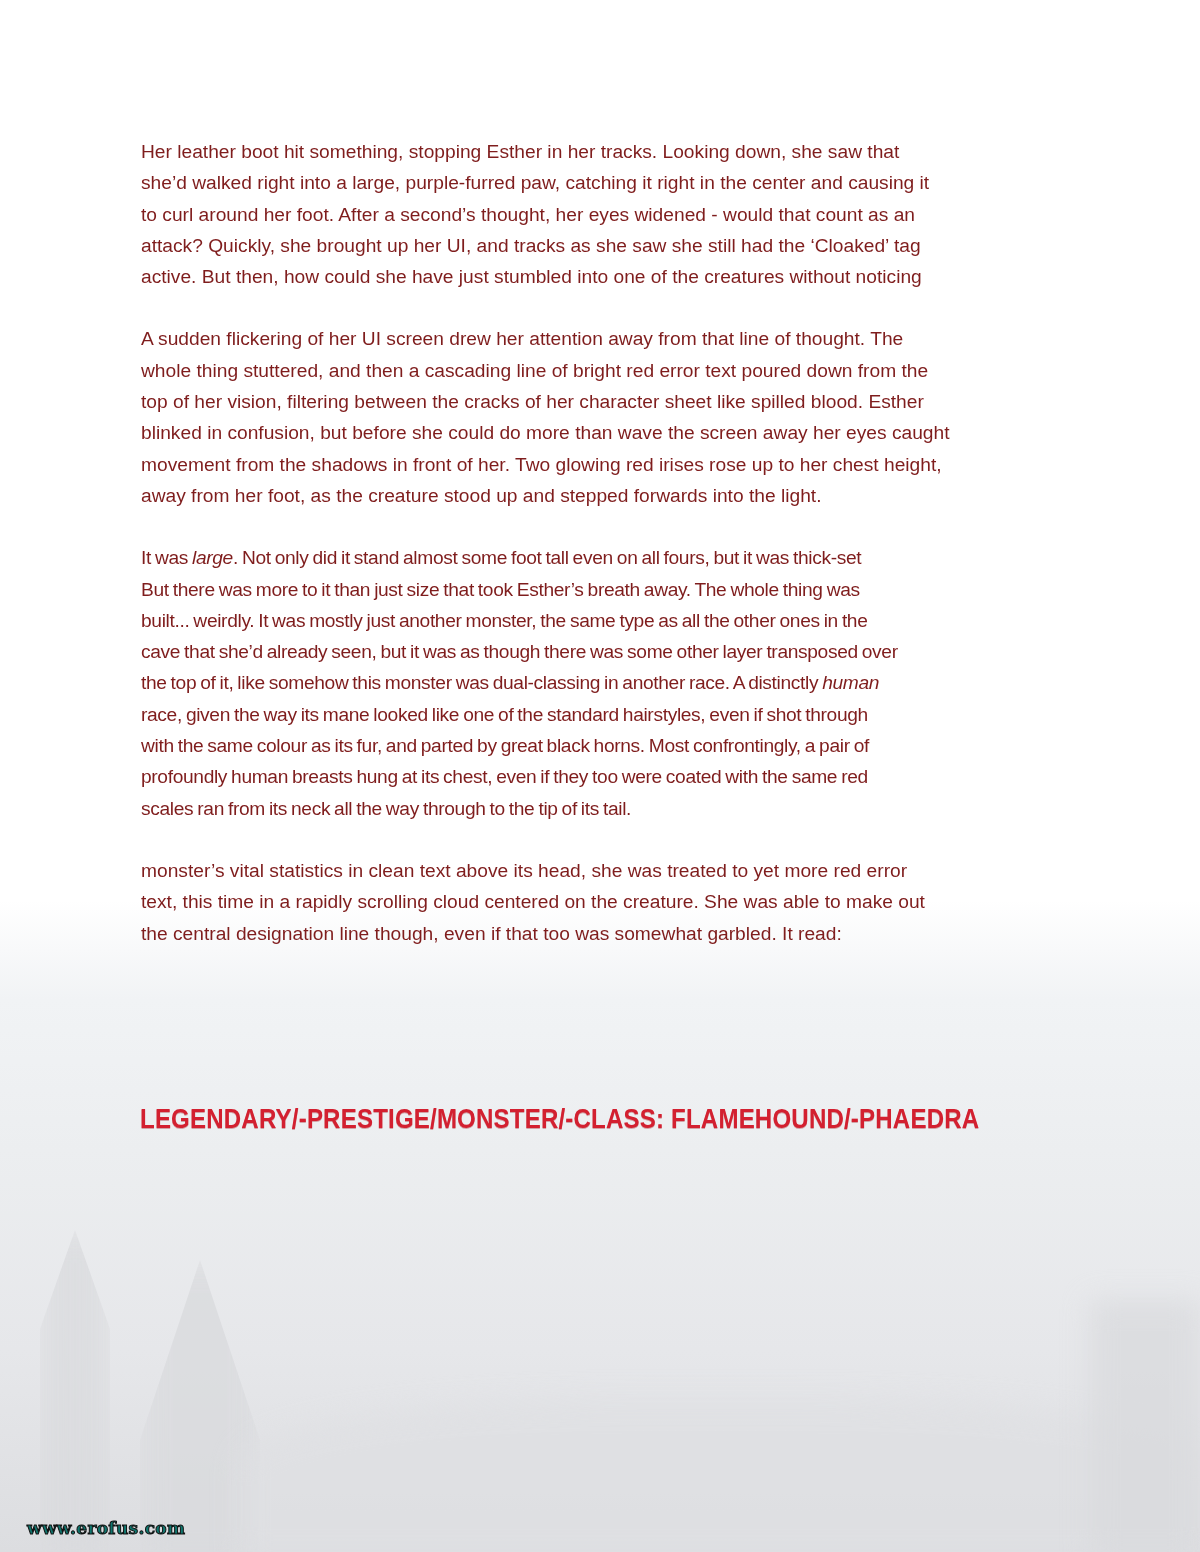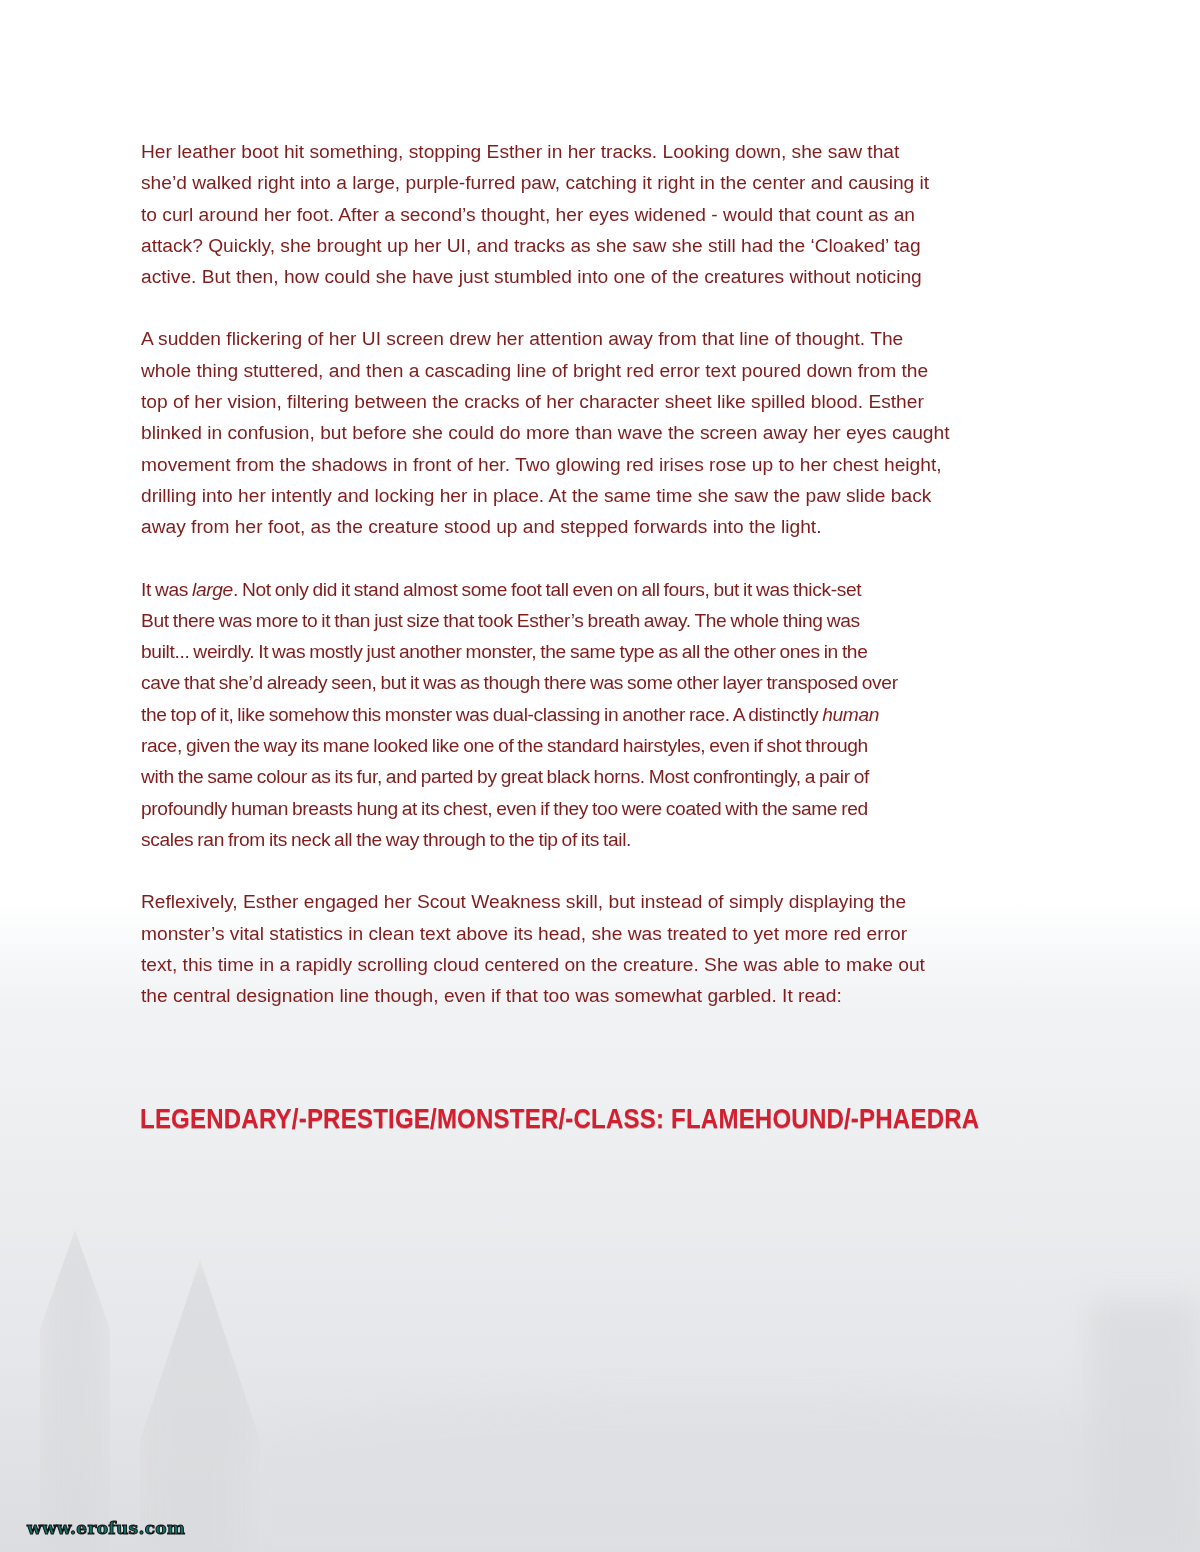--- a/index.html
+++ b/index.html
@@ -59,36 +59,34 @@
     <span class="line">to curl around her foot. After a second’s thought, her eyes widened - would that count as an</span>
     <span class="line">attack? Quickly, she brought up her UI, and tracks as she saw she still had the ‘Cloaked’ tag</span>
     <span class="line">active. But then, how could she have just stumbled into one of the creatures without noticing</span>
   </p>
   <p class="para">
     <span class="line">A sudden flickering of her UI screen drew her attention away from that line of thought. The</span>
     <span class="line">whole thing stuttered, and then a cascading line of bright red error text poured down from the</span>
     <span class="line">top of her vision, filtering between the cracks of her character sheet like spilled blood. Esther</span>
     <span class="line">blinked in confusion, but before she could do more than wave the screen away her eyes caught</span>
     <span class="line">movement from the shadows in front of her. Two glowing red irises rose up to her chest height,</span>
-    <span class="line">drilling into her intently and locking her in place. At the same time she saw the paw slide back</span>
     <span class="line">away from her foot, as the creature stood up and stepped forwards into the light.</span>
   </p>
   <p class="para p3">
     <span class="line"><span>It was </span><em>large</em><span>. Not only did it stand almost some foot tall even on all fours, but it was thick-set</span></span>
     <span class="line">But there was more to it than just size that took Esther’s breath away. The whole thing was</span>
     <span class="line">built... weirdly. It was mostly just another monster, the same type as all the other ones in the</span>
     <span class="line">cave that she’d already seen, but it was as though there was some other layer transposed over</span>
     <span class="line"><span>the top of it, like somehow this monster was dual-classing in another race. A distinctly </span><em>human</em></span>
     <span class="line">race, given the way its mane looked like one of the standard hairstyles, even if shot through</span>
     <span class="line">with the same colour as its fur, and parted by great black horns. Most confrontingly, a pair of</span>
     <span class="line">profoundly human breasts hung at its chest, even if they too were coated with the same red</span>
     <span class="line">scales ran from its neck all the way through to the tip of its tail.</span>
   </p>
   <p class="para">
-    <span class="line">Reflexively, Esther engaged her Scout Weakness skill, but instead of simply displaying the</span>
     <span class="line">monster’s vital statistics in clean text above its head, she was treated to yet more red error</span>
     <span class="line">text, this time in a rapidly scrolling cloud centered on the creature. She was able to make out</span>
     <span class="line">the central designation line though, even if that too was somewhat garbled. It read:</span>
   </p>
 </div>
 
 <div class="designation" style="color: rgb(211, 32, 48);">LEGENDARY/-PRESTIGE/MONSTER/-CLASS:  FLAMEHOUND/-PHAEDRA</div>
 
 <div class="watermark">www.erofus.com</div>
 

